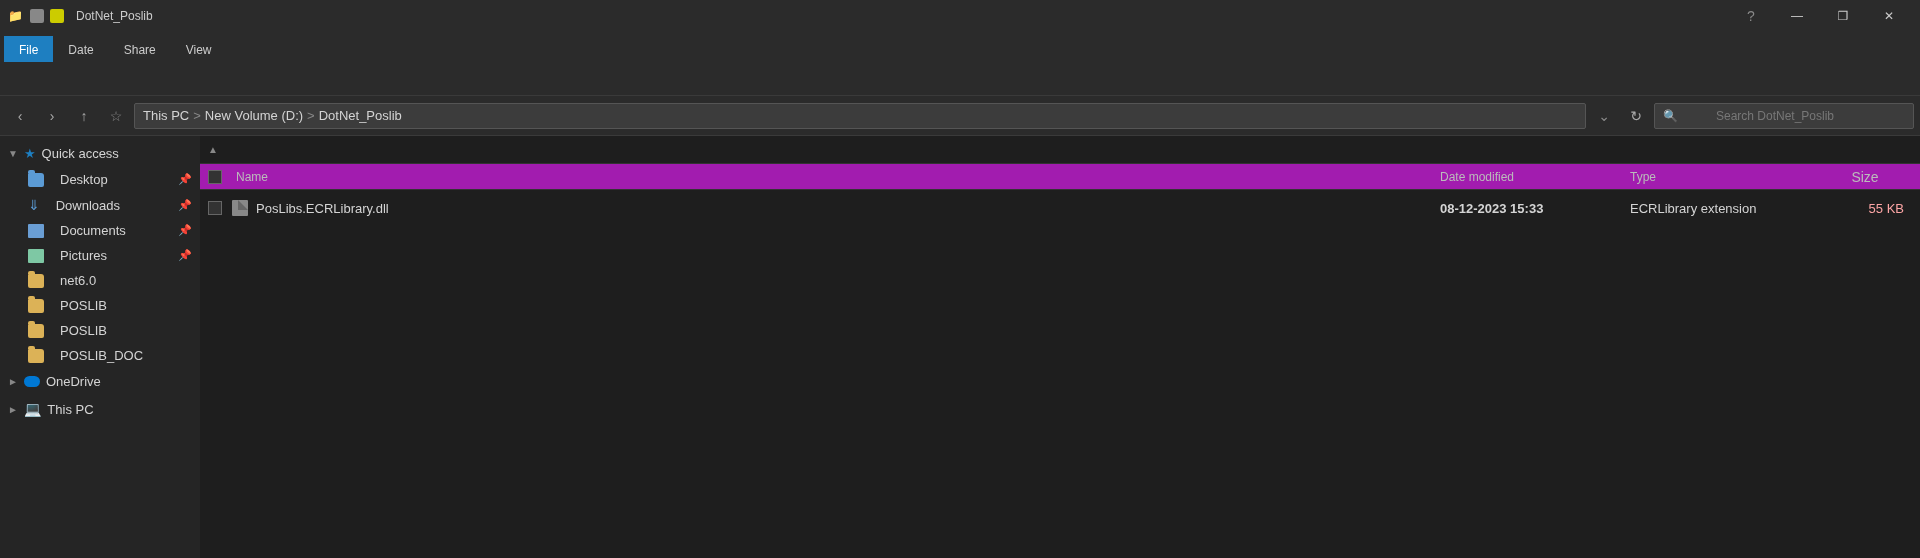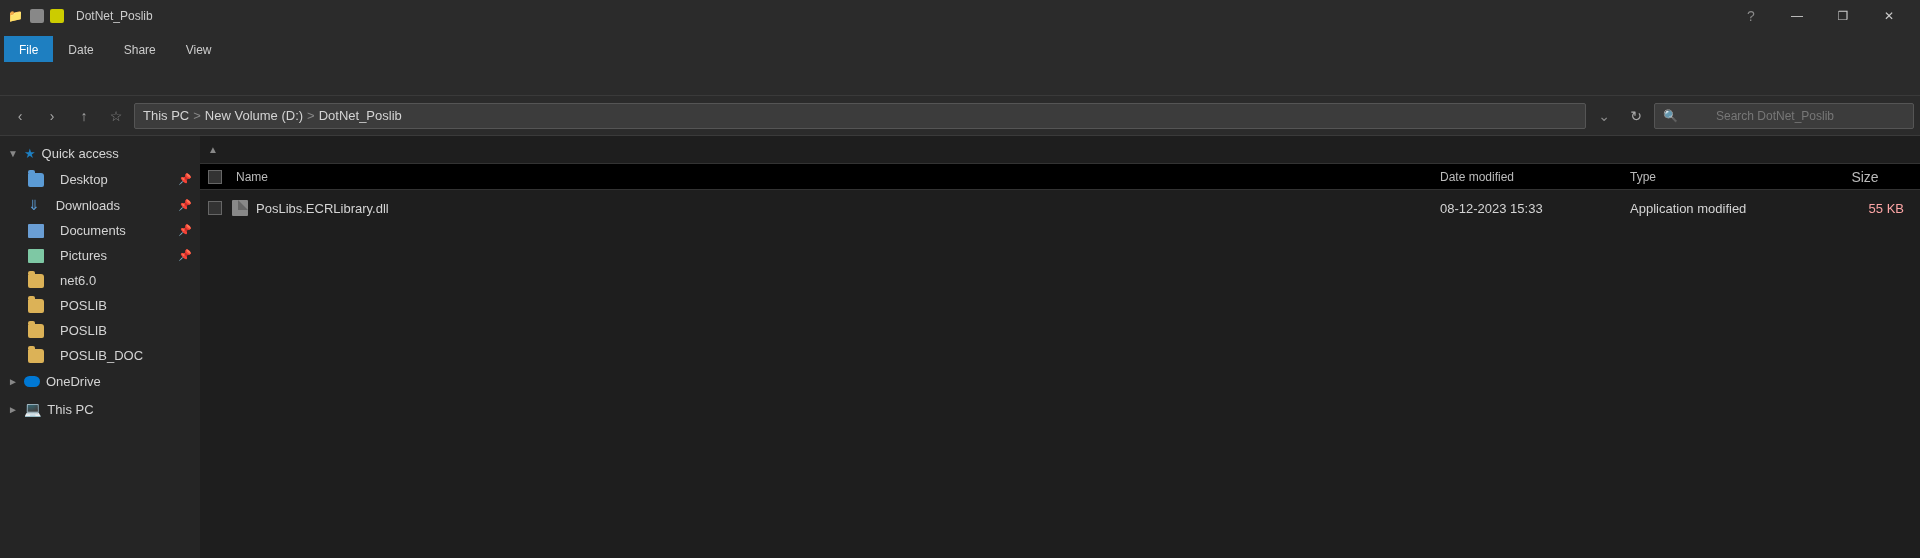--- a/index.html
+++ b/index.html
@@ -272,21 +272,21 @@
     .sort-up-icon {
       font-size: 10px;
       color: #888;
       margin-right: 4px;
     }
     .column-headers {
       display: flex;
       align-items: center;
       height: 26px;
       border-bottom: 1px solid #333;
-      background: #000000;
+      background: #a21caf;
       flex-shrink: 0;
       padding: 0 0 0 8px;
     }
     .col-checkbox {
       width: 24px;
       display: flex;
       align-items: center;
     }
     .checkbox {
       width: 14px;
@@ -363,20 +363,21 @@
       color: #d4d4d4;
       padding-left: 8px;
       white-space: nowrap;
       overflow: hidden;
       text-overflow: ellipsis;
     }
     .file-date-cell {
       width: 190px;
       font-size: 13px;
       color: #d4d4d4;
+      font-weight: bold;
     }
     .file-type-cell {
       width: 180px;
       font-size: 13px;
       color: #d4d4d4;
     }
     .file-size-cell {
       width: 110px;
       font-size: 13px;
       color: #fca5a5;
@@ -522,18 +523,18 @@
     </div>
 
     <div class="file-list">
       <div class="file-row">
         <div class="col-checkbox">
           <div class="checkbox"></div>
         </div>
         <div class="file-icon-dll"></div>
         <div class="file-name-cell">PosLibs.ECRLibrary.dll</div>
         <div class="file-date-cell">08-12-2023 15:33</div>
-        <div class="file-type-cell">Application modified</div>
+        <div class="file-type-cell">ECRLibrary extension</div>
         <div class="file-size-cell">55 KB</div>
       </div>
     </div>
   </div>
 </div>
 
 </body></html>

